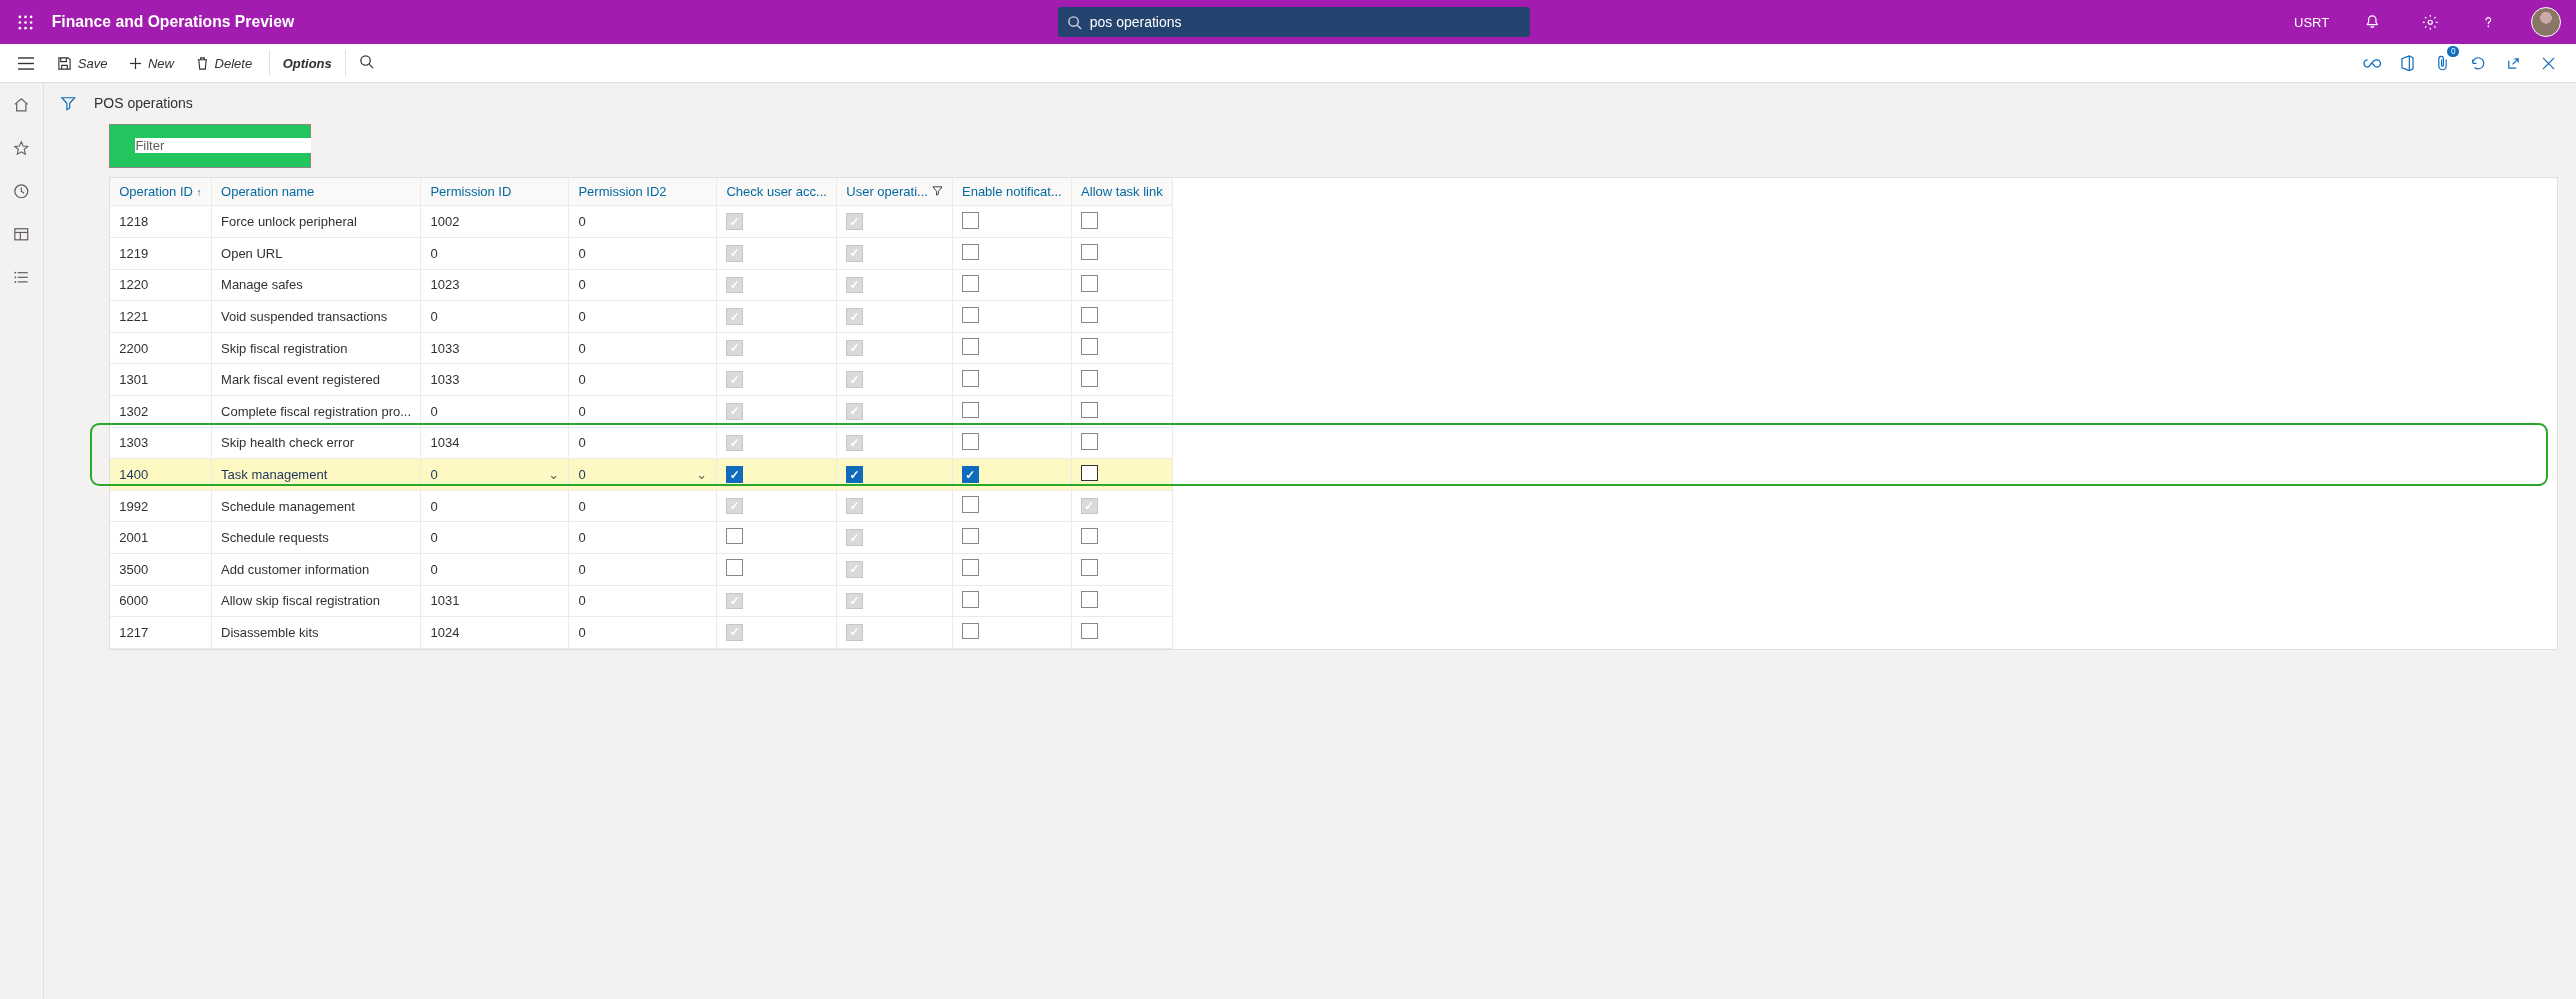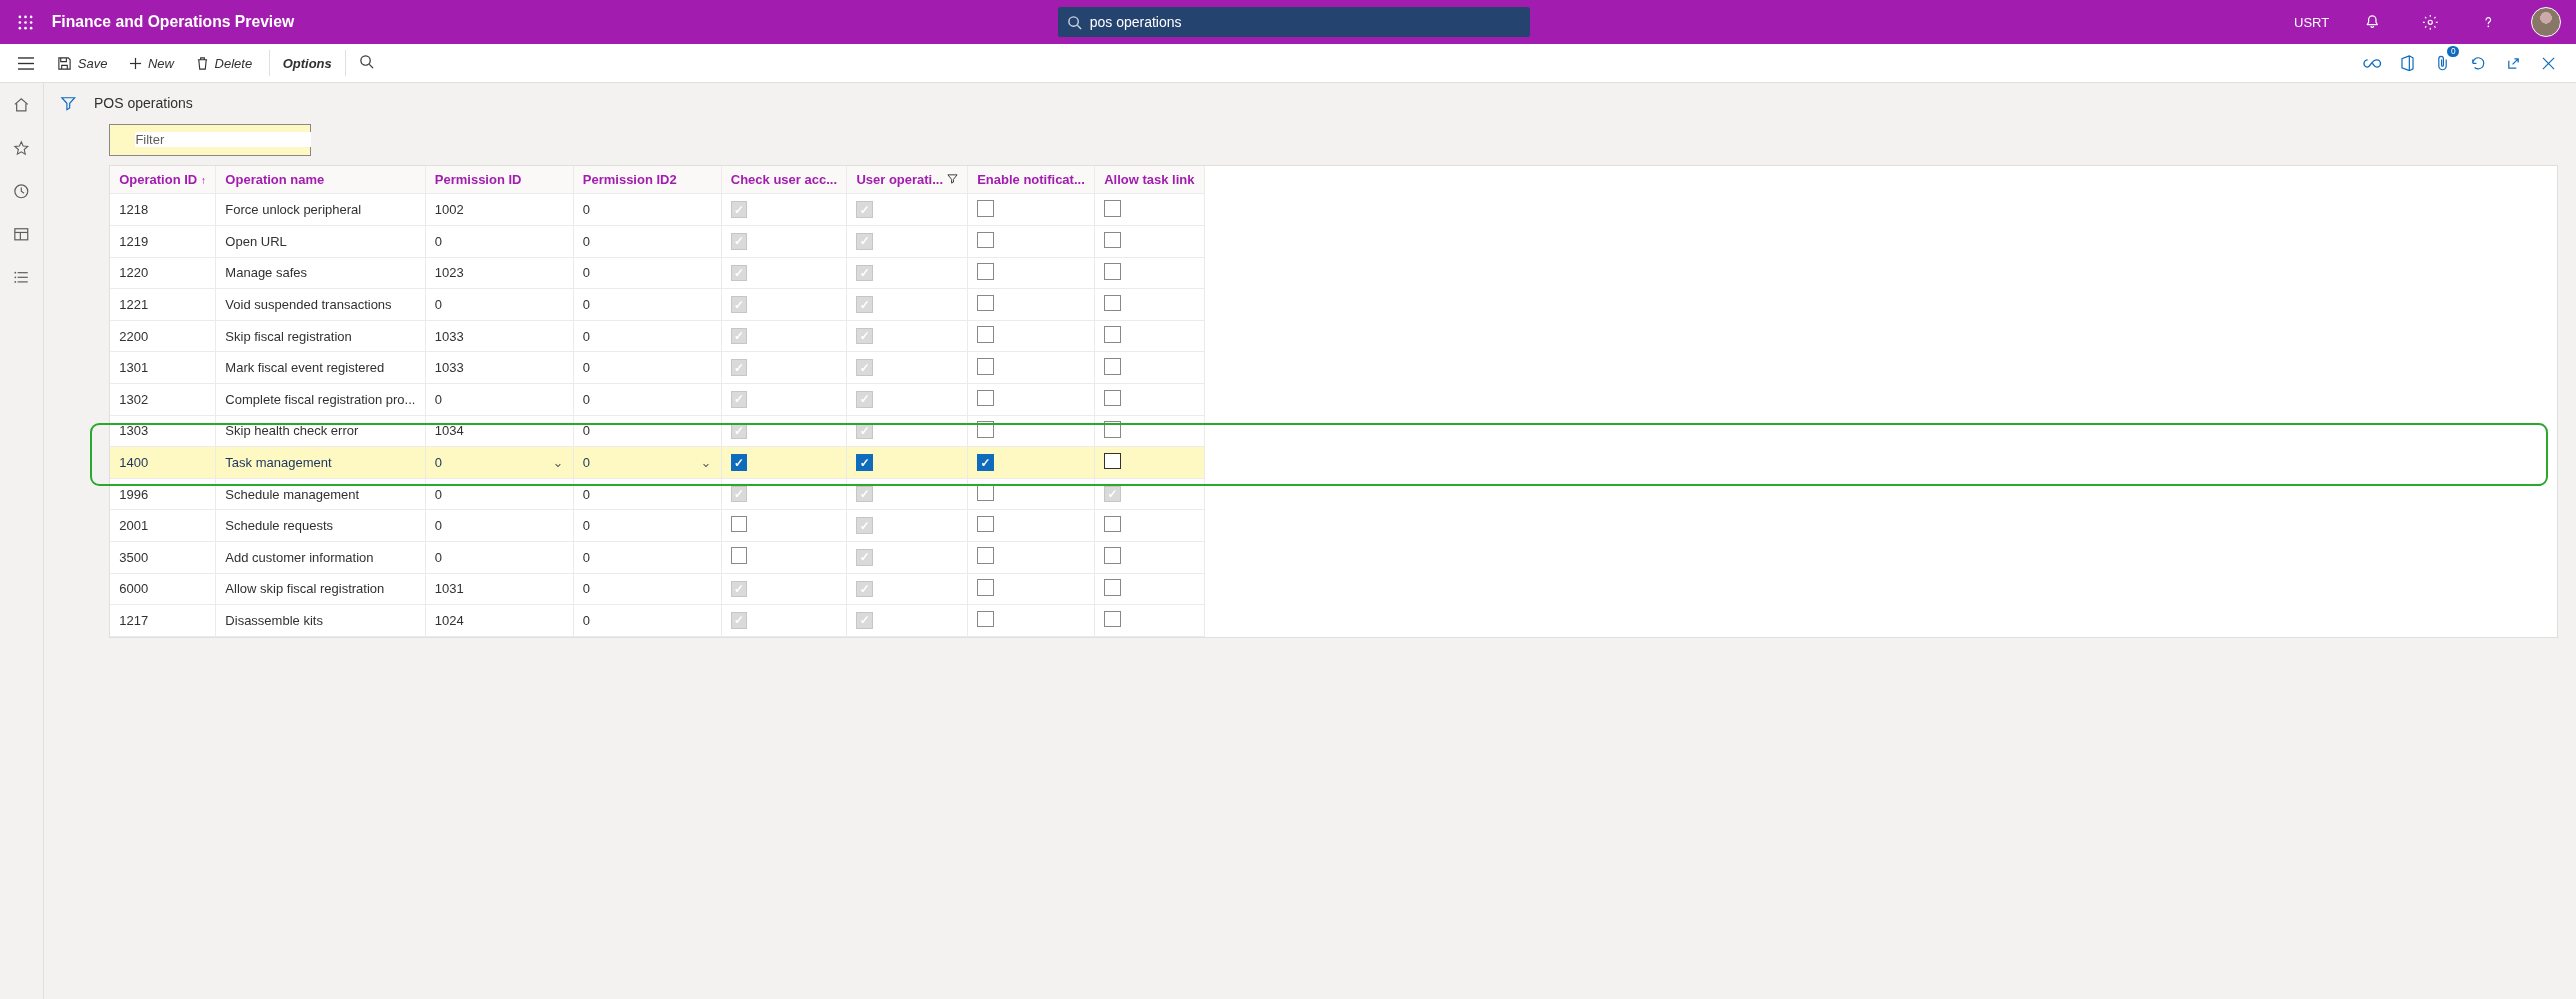--- a/index.html
+++ b/index.html
@@ -37,29 +37,29 @@
   .body { flex: 1; display:flex; min-height:0; }
   .left-rail { width: 44px; background: #f3f2f1; border-right: 0.9px solid #e1dfdd; display:flex; flex-direction:column; align-items:center; padding-top: 7.4px; gap: 13px; }
   .left-rail .rail-btn { width: 30px; height: 30px; display:flex; align-items:center; justify-content:center; cursor:pointer; }
 
   .content { flex:1; display:flex; flex-direction:column; min-width:0; }
   .page-header { display:flex; align-items:center; padding: 7.4px 11px 3.7px 11px; gap: 13px; }
   .page-header .filter-toggle { width: 26px; height:26px; display:flex; align-items:center; justify-content:center; cursor:pointer; }
   .page-header .page-title { font-size: 14px; color: #323130; }
 
   .filter-row { padding: 3.7px 0 9.2px 65px; }
-  .filter-row .filter-input { width: 202px; height: 32px; border: 0.9px solid #8a8886; background:#fef9c3; display:flex; align-items:center; padding: 0 7.4px; gap:18px; }
+  .filter-row .filter-input { width: 202px; height: 44px; border: 0.9px solid #8a8886; background:#22c55e; display:flex; align-items:center; padding: 0 7.4px; gap:18px; }
   .filter-row .filter-input input { border:none; outline:none; flex:1; font-size:13px; }
   .filter-row .filter-input input::placeholder { color:#605e5c; }
 
   
   .grid-wrap { margin: 0 18.5px 0 65px; border: 0.9px solid #e1dfdd; background:#fff; overflow:auto; }
   table.grid { border-collapse: collapse; width: auto; }
   table.grid th, table.grid td { border-right: 0.9px solid #edebe9; border-bottom: 0.9px solid #edebe9; padding: 5.5px 9.2px; font-size: 13px; text-align:left; vertical-align: middle; height: 28px; white-space: nowrap; overflow:hidden; text-overflow: ellipsis; }
-  table.grid th { background:#faf9f8; font-weight:700; color:#a21caf; position: sticky; top:0; }
+  table.grid th { background:#faf9f8; font-weight:400; color:#0369a1; position: sticky; top:0; }
   table.grid th .sort-ind { font-size:10.2px; margin-left:3.7px; }
   table.grid th .filter-ind { margin-left:3.7px; }
   .col-opid { width: 92px; text-align:right; }
   .col-opname { width: 194px; }
   .col-perm1 { width: 148px; }
   .col-perm2 { width: 148px; }
   .col-check { width: 100px; }
   .col-userop { width: 92px; }
   .col-notif { width: 100px; }
   .col-task { width: 100px; }
@@ -374,21 +374,21 @@
                   <td class="col-opid">1400</td>
                   <td class="col-opname">Task management</td>
                   <td class="col-perm1">0<span class="dd" style="float:right;">⌄</span></td>
                   <td class="col-perm2">0<span class="dd" style="float:right;">⌄</span></td>
                   <td class="col-check"><span class="cb blue checked"></span></td>
                   <td class="col-userop"><span class="cb blue checked"></span></td>
                   <td class="col-notif"><span class="cb blue checked"></span></td>
                   <td class="col-task"><span class="cb outline"></span></td>
                 </tr>
                 <tr>
-                  <td class="col-opid">1996</td>
+                  <td class="col-opid">1992</td>
                   <td class="col-opname">Schedule management</td>
                   <td class="col-perm1">0</td>
                   <td class="col-perm2">0</td>
                   <td class="col-check"><span class="cb disabled checked"></span></td>
                   <td class="col-userop"><span class="cb disabled checked"></span></td>
                   <td class="col-notif"><span class="cb"></span></td>
                   <td class="col-task"><span class="cb disabled checked"></span></td>
                 </tr>
                 <tr>
                   <td class="col-opid">2001</td>

